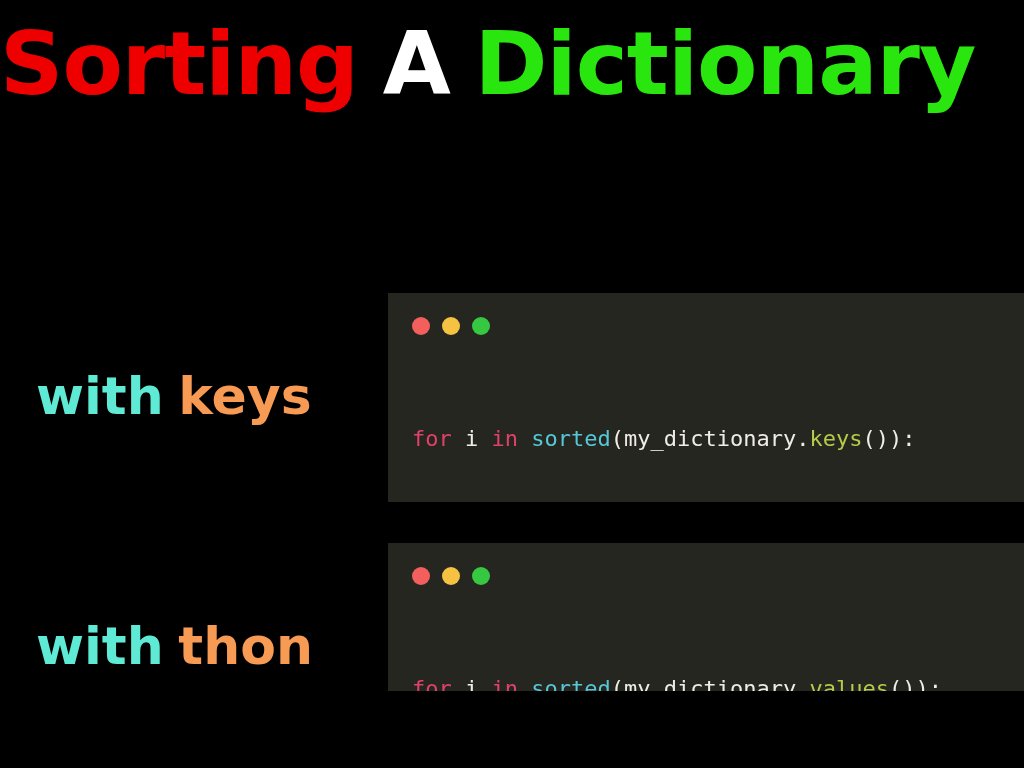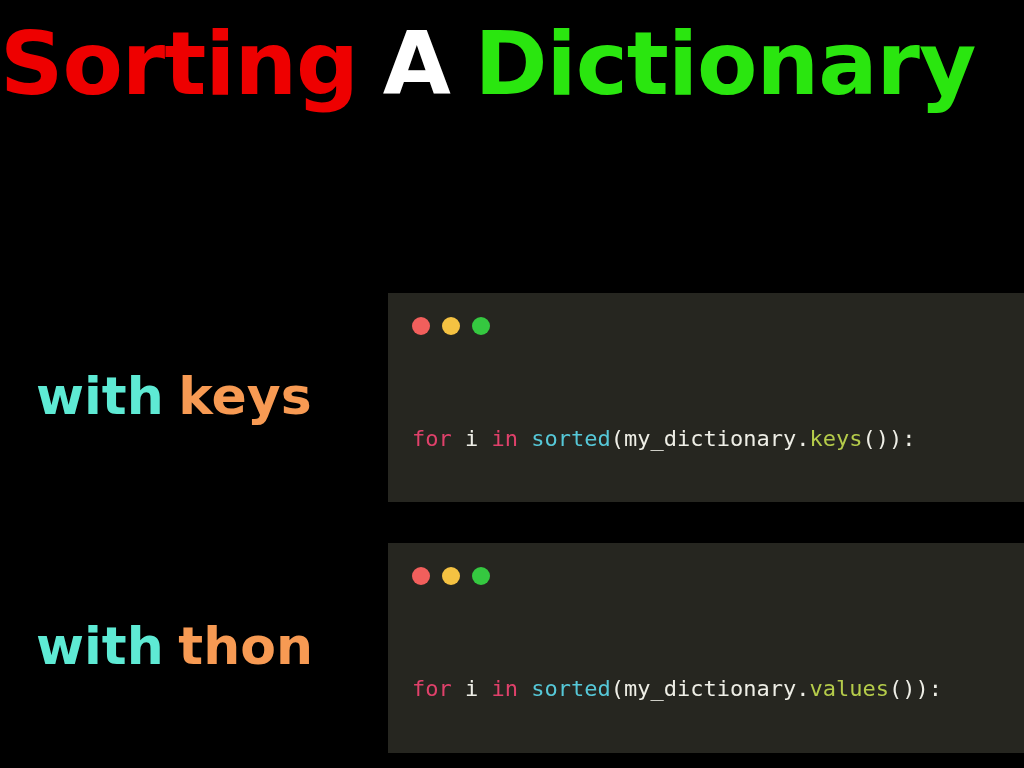--- a/index.html
+++ b/index.html
@@ -60,21 +60,21 @@
   
   .code-window {
     position: absolute;
     left: 388px;
     width: 636px;
     background: #262620;
     box-sizing: border-box;
     overflow: hidden;
   }
   #code-window-keys   { top: 293px; height: 209px; }
-  #code-window-values { top: 543px; height: 210px; }
+  #code-window-values { top: 543px; height: 148px; }
 
   .window-dots {
     position: absolute;
     left: 24px;
     top: 24px;
     display: flex;
     gap: 12px;
   }
   .dot {
     width: 18px;

